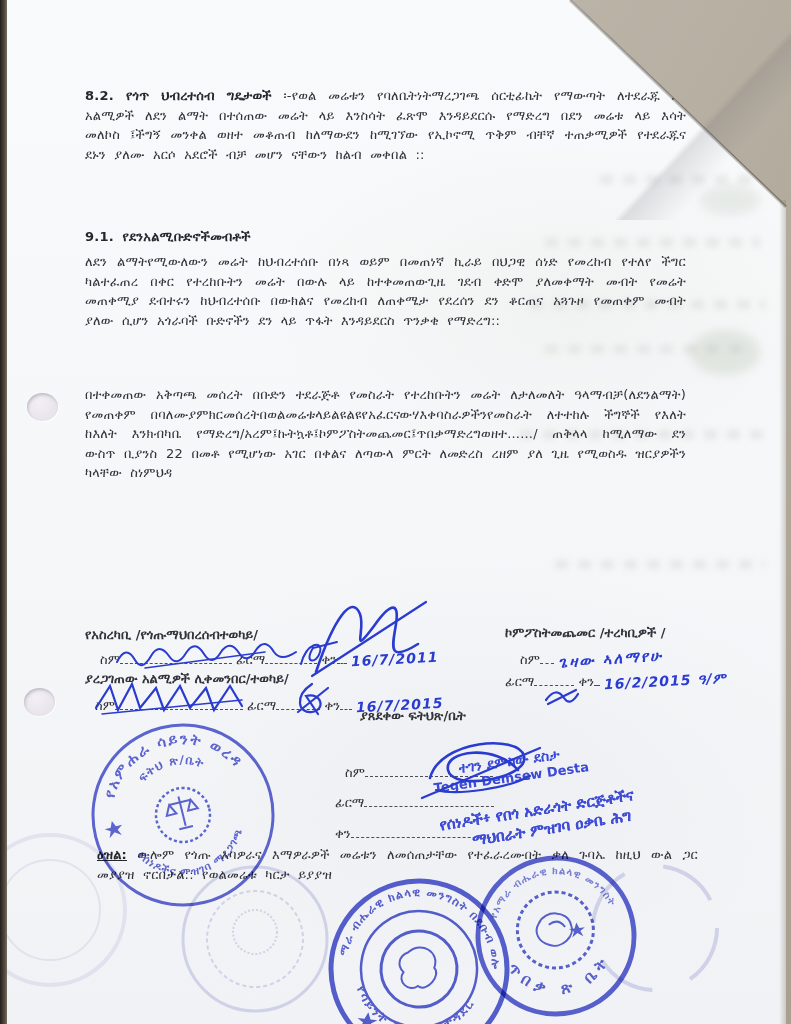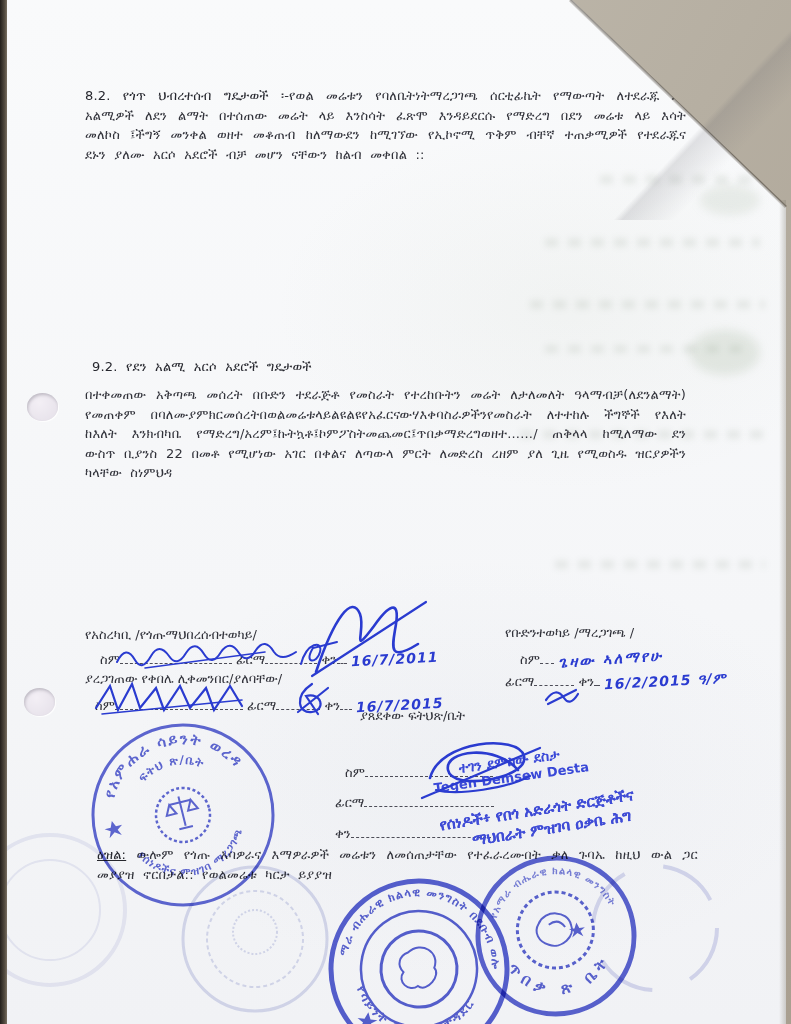--- a/index.html
+++ b/index.html
@@ -24,21 +24,21 @@
   .fold-shadow{position:absolute;left:560px;top:0;width:240px;height:220px;
     background:linear-gradient(133deg,transparent 58%,rgba(90,90,100,.16) 60%,transparent 72%);
     pointer-events:none;}
   .right-edge{position:absolute;left:779px;top:200px;width:7px;height:824px;
     background:linear-gradient(90deg,rgba(150,145,135,.0),rgba(130,124,112,.35));}
   .hole{position:absolute;width:31px;height:28px;border-radius:50%;
     background:radial-gradient(circle at 40% 35%,#f3eff5,#e4dfe8);
     box-shadow:inset 1px 2px 3px rgba(60,55,70,.25), 1px 1px 1px rgba(255,255,255,.9);}
   .txt{position:absolute;color:#31323a;font-size:13px;line-height:19.5px;
     text-align:justify;word-spacing:4px;letter-spacing:.2px;}
-  .hd{font-weight:normal;color:#26272e;}
+  .hd{font-weight:bold;color:#26272e;}
   .rowline{position:absolute;color:#31323a;font-size:13px;white-space:nowrap;}
   .lead{display:inline-block;border-bottom:1.4px dashed #4d4d58;height:.85em;vertical-align:baseline;}
   .hw{color:#2a3bd0;font-weight:bold;font-style:italic;letter-spacing:1px;
     display:inline-block;transform:rotate(-3deg);font-size:14px;}
   .hw-name{color:#2a3bd0;font-weight:bold;font-style:italic;letter-spacing:2px;
     display:inline-block;transform:rotate(-4deg);font-size:15px;}
   .stampname{position:absolute;color:#3a49d8;font-weight:bold;transform:rotate(-8deg);
     line-height:1.3;text-align:center;}
   .officenote{position:absolute;color:#3f4cd6;font-weight:bold;transform:rotate(-9deg);
     font-size:15px;line-height:1.35;white-space:nowrap;text-shadow:0 0 .5px #3f4cd6;}
@@ -66,46 +66,47 @@
 
   <div class="hole" style="left:27px;top:393px;"></div>
   <div class="hole" style="left:24px;top:688px;"></div>
 
   <div class="txt" style="left:85px;top:86px;width:601px;">
     <span class="hd">8.2. የጎጥ ህብረተሰብ ግዴታወች</span>
     <span>፡-የወል መሬቱን የባለቤትነትማረጋገጫ ሰርቲፊኬት የማውጣት ለተደራጁ ደን አልሚዎች ለደን ልማት በተሰጠው መሬት ላይ እንስሳት ፈጽሞ እንዳይደርሱ የማድረግ በደን መሬቱ ላይ እሳት መለኮስ ፤ችግኝ መንቀል ወዘተ መቆጠብ ከለማውደን ከሚገኘው የኢኮኖሚ ጥቅም ብቸኛ ተጠቃሚዎች የተደራጁና ደኑን ያለሙ አርሶ አደሮች ብቻ መሆን ናቸውን ከልብ መቀበል ::</span>
   </div>
 
 
-
-
-  <div class="txt hd" style="left:92px;top:357px;width:560px;">9.2. የደን አልሚ አርሶ አደሮች ግዴታወች</div>
+  <div class="txt hd" style="left:85px;top:227px;width:560px;">9.1. የደንአልሚቡድኖችመብቶች</div>
+
+  <div class="txt" style="left:85px;top:252px;width:601px;">ለደን ልማትየሚውለውን መሬት ከህብረተሰቡ በነጻ ወይም በመጠነኛ ኪራይ በህጋዊ ሰነድ የመረከብ የተለየ ችግር ካልተፈጠረ በቀር የተረከቡትን መሬት በውሉ ላይ ከተቀመጠውጊዜ ገደብ ቀድሞ ያለመቀማት መብት የመሬት መጠቀሚያ ደብተሩን ከህብረተሰቡ በውክልና የመረከብ ለጠቀሜታ የደረሰን ደን ቆርጠና አጓጉዞ የመጠቀም መብት ያለው ሲሆን አጎራባች ቡድኖችን ደን ላይ ጥፋት እንዳይደርስ ጥንቃቄ የማድረግ::</div>
+
 
   <div class="txt" style="left:85px;top:385px;width:601px;">በተቀመጠው አቅጣጫ መሰረት በቡድን ተደራጅቶ የመስራት የተረከቡትን መሬት ለታለመለት ዓላማብቻ(ለደንልማት) የመጠቀም በባለሙያምክርመሰረትበወልመሬቱላይልዩልዩየአፈርናውሃእቀባስራዎችንየመስራት ለተተከሉ ችግኞች የእለት ከእለት እንክብካቤ የማድረግ/አረም፤ኩትኳቶ፤ኮምፖስትመጨመር፤ጥበቃማድረግወዘተ....../ ጠቅላላ ከሚለማው ደን ውስጥ ቢያንስ 22 በመቶ የሚሆነው አገር በቀልና ለጣውላ ምርት ለመድረስ ረዘም ያለ ጊዜ የሚወስዱ ዝርያዎችን ካላቸው ስነምህዳ</div>
 
 
   <div class="rowline hd" style="left:85px;top:627px;">የአስረካቢ /የጎጡማህበረሰብተወካይ/</div>
 
   <div class="rowline" style="left:100px;top:651px;">
     <span>ስም</span><span class="lead" style="width:112px;"></span>
     <span>ፊርማ</span><span class="lead" style="width:52px;"></span>
     <span>ቀን</span><span class="lead" style="width:10px;"></span>
     <span class="hw">16/7/2011</span>
   </div>
 
-  <div class="rowline hd" style="left:85px;top:671px;">ያረጋገጠው የቀበሌ ሊቀመንበር/ያለባቸው/</div>
+  <div class="rowline hd" style="left:85px;top:671px;">ያረጋገጠው አልሚዎች ሊቀመንበር/ተወካይ/</div>
 
   <div class="rowline" style="left:95px;top:697px;">
     <span>ስም</span><span class="lead" style="width:128px;"></span>
     <span>ፊርማ</span><span class="lead" style="width:44px;"></span>
     <span>ቀን</span><span class="lead" style="width:12px;"></span>
     <span class="hw">16/7/2015</span>
   </div>
 
-  <div class="rowline hd" style="left:505px;top:625px;">የቡድንተወካይ /ማረጋገጫ /</div>
+  <div class="rowline hd" style="left:505px;top:625px;">ኮምፖስትመጨመር /ተረካቢዎች /</div>
 
   <div class="rowline" style="left:520px;top:650px;">
     <span>ስም</span><span class="lead" style="width:14px;"></span>
     <span class="hw-name">ጌዛው ኣለማየሁ</span>
   </div>
 
   <div class="rowline" style="left:505px;top:673px;">
     <span>ፊርማ</span><span class="lead" style="width:40px;"></span>
     <span>ቀን</span><span class="lead" style="width:6px;"></span>
     <span class="hw">16/2/2015 ዓ/ም</span>

